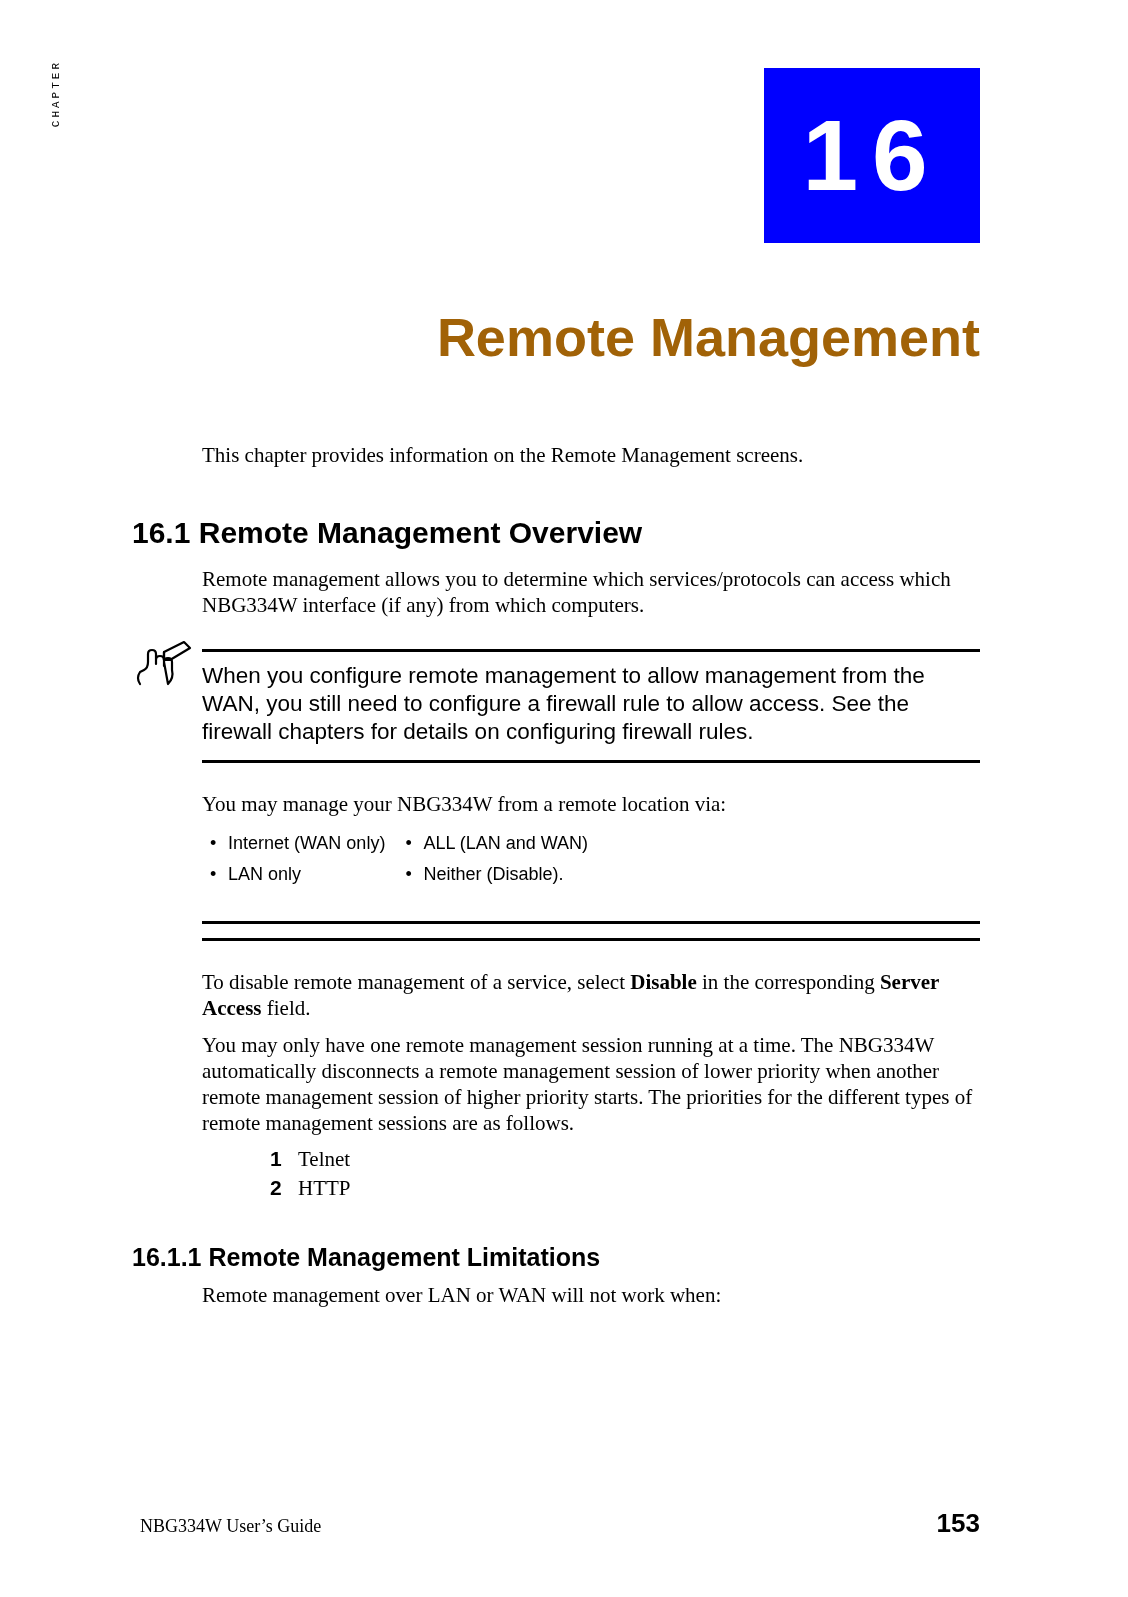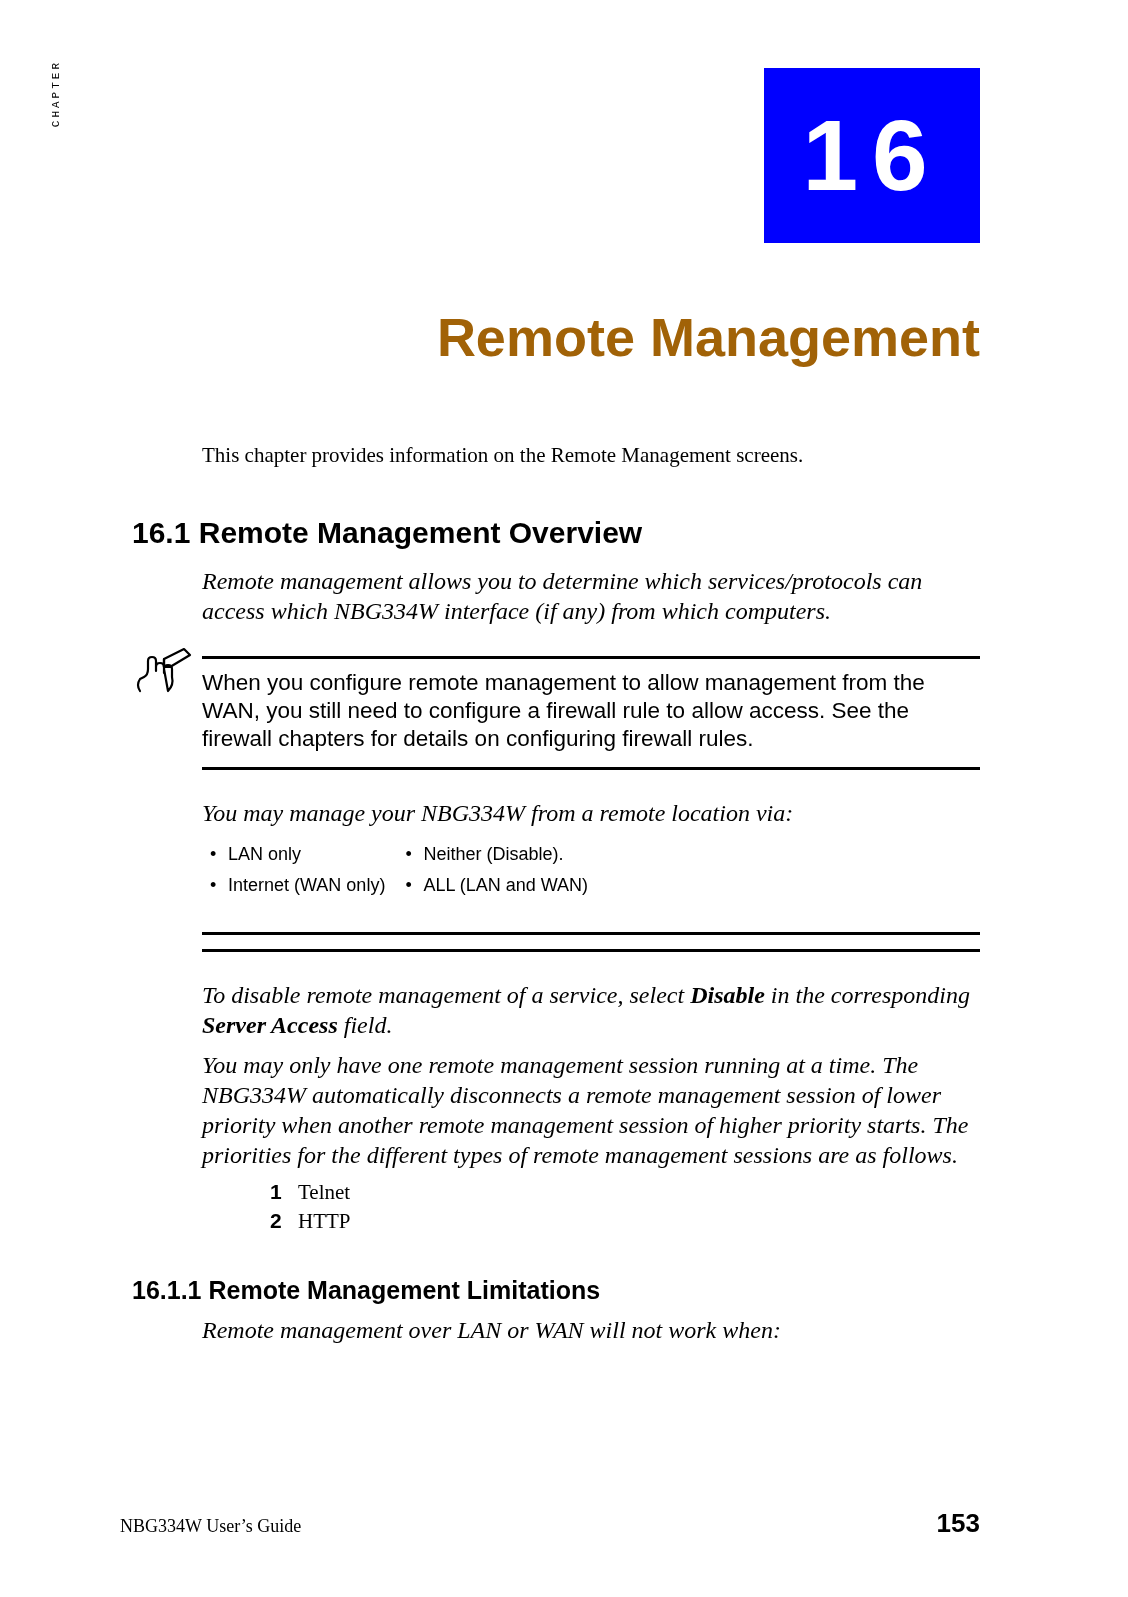--- a/index.html
+++ b/index.html
@@ -66,25 +66,24 @@
     margin-bottom: 16px;
   }
   .h3 {
     font-family: Arial, Helvetica, sans-serif;
     font-weight: bold;
     font-size: 25px;
     margin-top: 42px;
     margin-bottom: 10px;
   }
   .body {
-    font-size: 24px;
+    font-size: 21px;
     margin-left: 70px;
     margin-bottom: 10px;
     line-height: 1.25;
-    font-style: italic;
   }
   .note-block {
     margin-left: 70px;
     margin-right: 0;
     margin-top: 30px;
     margin-bottom: 28px;
   }
   .note-rule {
     border-top: 3.5px solid #000;
     height: 0;
@@ -144,21 +143,21 @@
     margin-bottom: 4px;
   }
   .ordered-num {
     font-family: Arial, Helvetica, sans-serif;
     font-weight: bold;
     display: inline-block;
     width: 28px;
   }
   .footer {
     position: absolute;
-    left: 120px;
+    left: 140px;
     right: 148px;
     bottom: 58px;
     display: flex;
     justify-content: space-between;
     align-items: baseline;
   }
   .footer-left {
     font-size: 18px;
   }
   .footer-right {
@@ -197,26 +196,26 @@
       <div class="note-text">When you configure remote management to allow management from the WAN, you still need to configure a firewall rule to allow access. See the firewall chapters for details on configuring firewall rules.</div>
     </div>
     <div class="note-rule-bottom"></div>
   </div>
 
   <div class="body">You may manage your NBG334W from a remote location via:</div>
 
   <table class="bullet-table">
     <tbody>
         <tr>
+      <td><span class="bullet-dot">•</span><span>Internet (WAN only)</span></td>
+      <td><span class="bullet-dot">•</span><span>ALL (LAN and WAN)</span></td>
+    </tr>
+    <tr>
       <td><span class="bullet-dot">•</span><span>LAN only</span></td>
       <td><span class="bullet-dot">•</span><span>Neither (Disable).</span></td>
-    </tr>
-    <tr>
-      <td><span class="bullet-dot">•</span><span>Internet (WAN only)</span></td>
-      <td><span class="bullet-dot">•</span><span>ALL (LAN and WAN)</span></td>
     </tr>
   </tbody>
     </table>
 
   <div class="note-block">
     <div class="note-rule"></div>
     <div class="note-rule-bottom"></div>
   </div>
 
   <div class="body">

